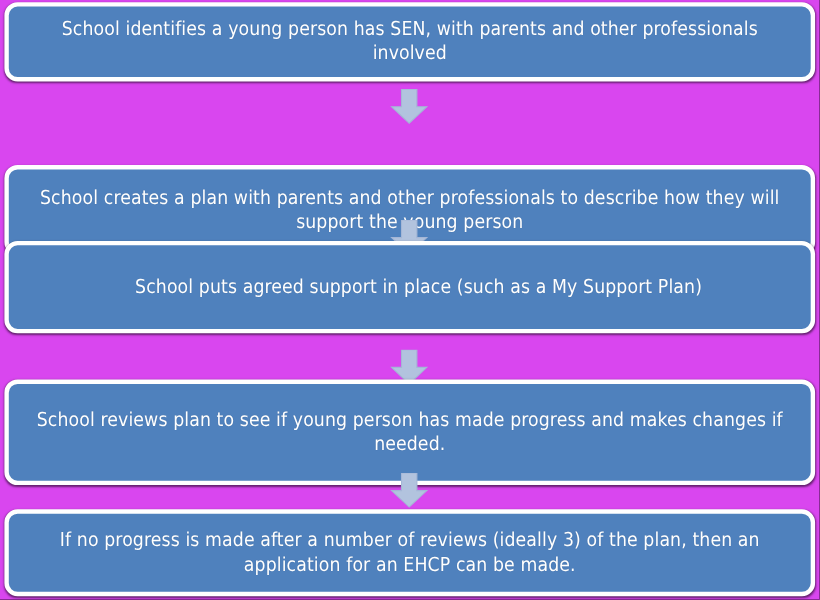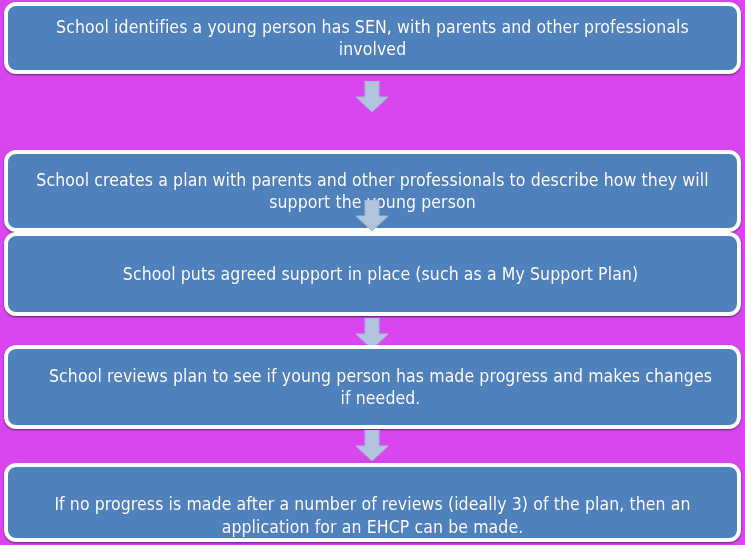--- a/index.html
+++ b/index.html
@@ -45,23 +45,23 @@
     text-align: center;
     letter-spacing: 0.1px;
     padding: 0 18px;
     white-space: pre-line;
     text-shadow: 0 0 1px rgba(0,0,0,0.18);
   }
 
   
   .step-0 { top: 2px;   height: 72px; }
   .step-1 { top: 118px; height: 82px; margin-top: 32px; }
-  .step-2 { top: 232px; height: 84px; padding-left: 16px; }
-  .step-3 { top: 345px; height: 84px; padding-left: 16px; }
-  .step-4 { top: 463px; height: 79px; align-items: flex-end; }
+  .step-2 { top: 219px; height: 84px; padding-left: 16px; }
+  .step-3 { top: 345px; height: 96px; }
+  .step-4 { top: 463px; height: 79px; }
 
   .step-2 .step-text { line-height: 1.2; }
 
   
   .arrow {
     position: absolute;
     left: 354px;
     width: 36px;
     height: 32px;
     overflow: visible;

